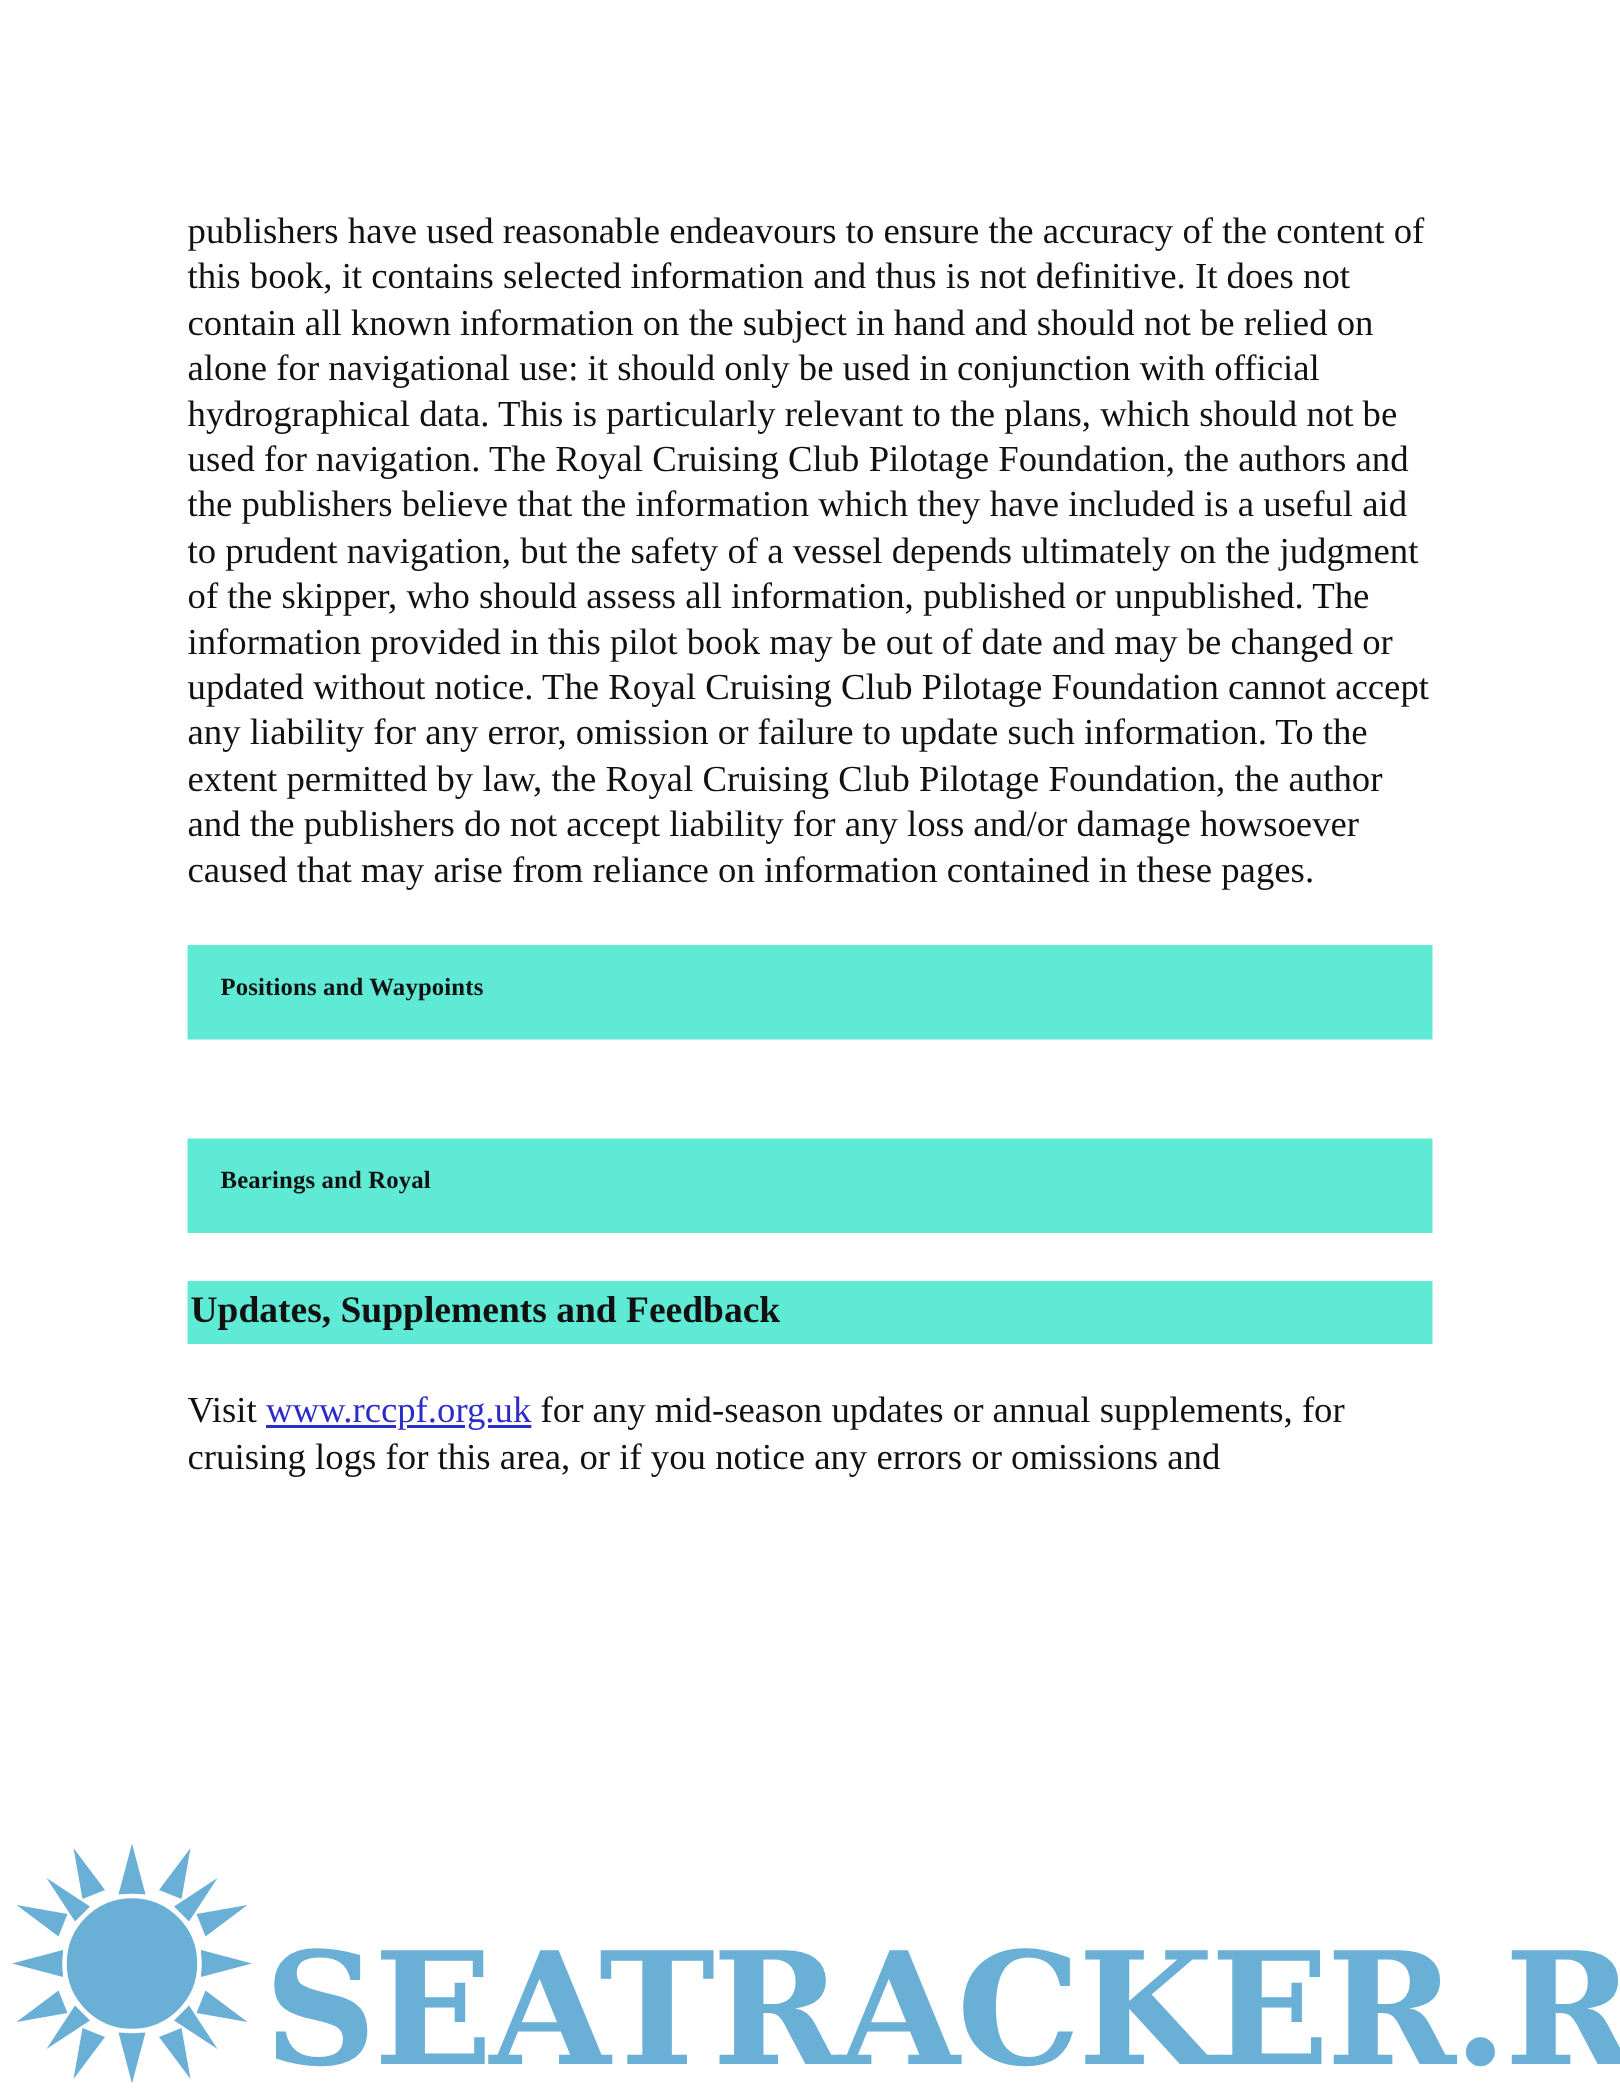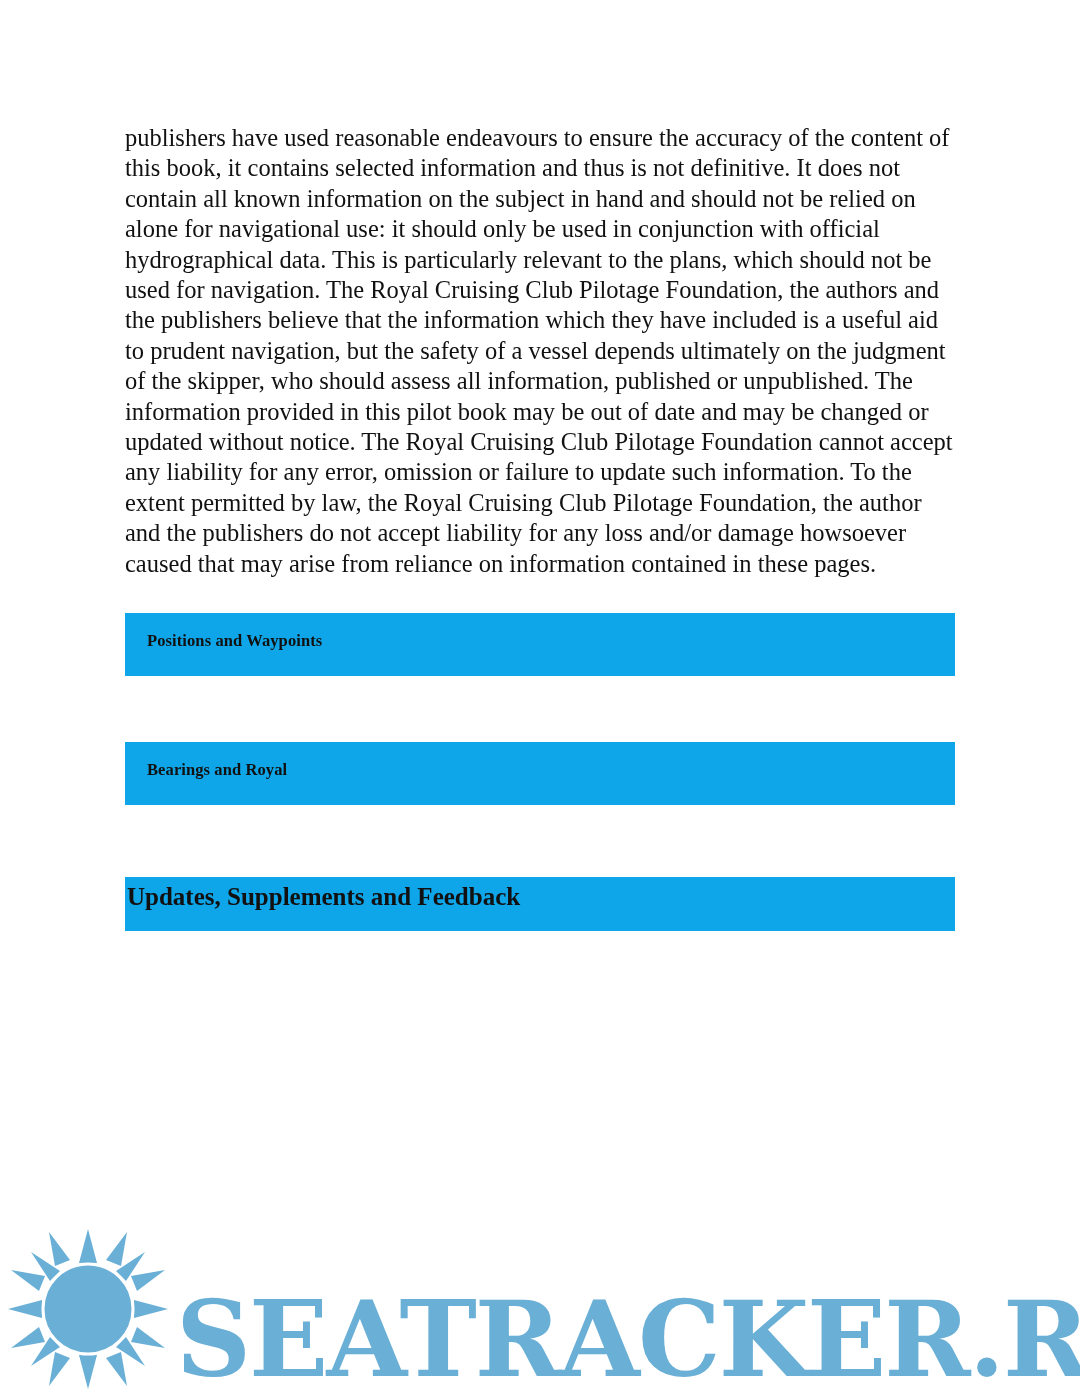--- a/index.html
+++ b/index.html
@@ -17,54 +17,53 @@
   }
   .page {
     position: absolute;
     top: 0; left: 0;
     width: 1080px;
     height: 1397px;
   }
   .content {
     position: absolute;
     left: 125px;
-    top: 123px;
+    top: 140px;
     width: 830px;
   }
   p.body-text {
     margin: 0;
     font-family: "Liberation Serif", serif;
     font-size: 24.5px;
     line-height: 30.4px;
     text-align: left;
     color: #111111;
   }
   .section-band {
-    background: #0ea5e9;
+    background: #5eead4;
     width: 830px;
     box-sizing: border-box;
   }
   .band-sub {
     margin-top: 34px;
     padding: 18px 22px 18px 22px;
     height: 63px;
   }
   .band-sub .band-label {
     font-family: "Liberation Serif", serif;
     font-weight: bold;
     font-size: 16.5px;
     color: #111111;
     letter-spacing: 0.1px;
   }
   .gap-after-band {
     height: 32px;
   }
   .band-major {
-    margin-top: 40px;
-    padding: 6px 4px 20px 2px;
+    padding: 6px 4px 8px 2px;
   }
   .band-major .band-label {
     font-family: "Liberation Serif", serif;
     font-weight: bold;
     font-size: 25px;
     color: #111111;
   }
   .para-gap {
     height: 30px;
   }
@@ -124,20 +123,21 @@
 
     <div class="gap-after-band"></div>
 
 
     <div class="section-band band-major">
       <span class="band-label">Updates, Supplements and Feedback</span>
     </div>
 
     <div class="para-gap"></div>
 
+    <p class="body-text"><span>Visit </span><a class="inline-link" href="#">www.rccpf.org.uk</a><span> for any mid-season updates or annual supplements, for cruising logs for this area, or if you notice any errors or omissions and</span></p>
 
   </div>
 
   <div class="watermark">
     <svg class="wm-sun" viewBox="0 0 160 160">
       <g fill="#6aafd6">
         <g>
           <polygon points="80,0 89,34 71,34"></polygon>
           <polygon points="80,160 89,126 71,126"></polygon>
           <polygon points="0,80 34,71 34,89"></polygon>

